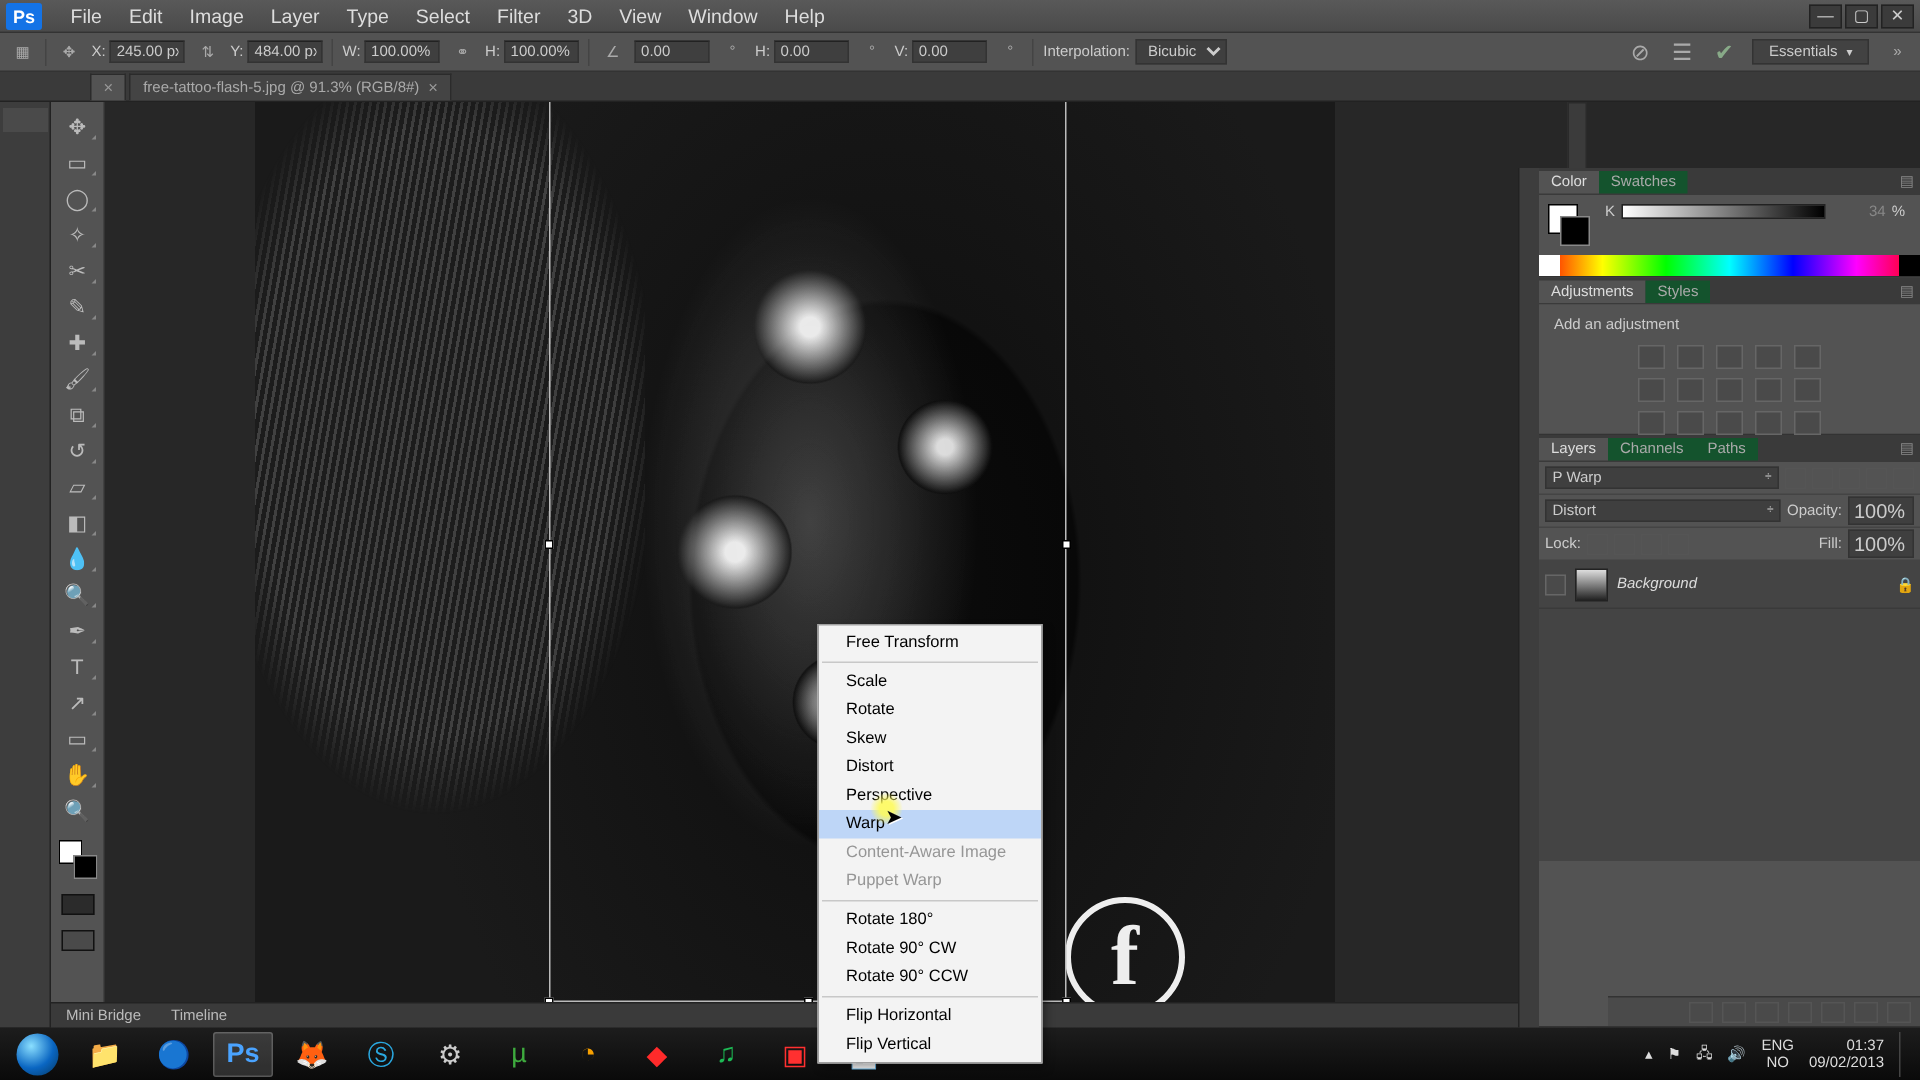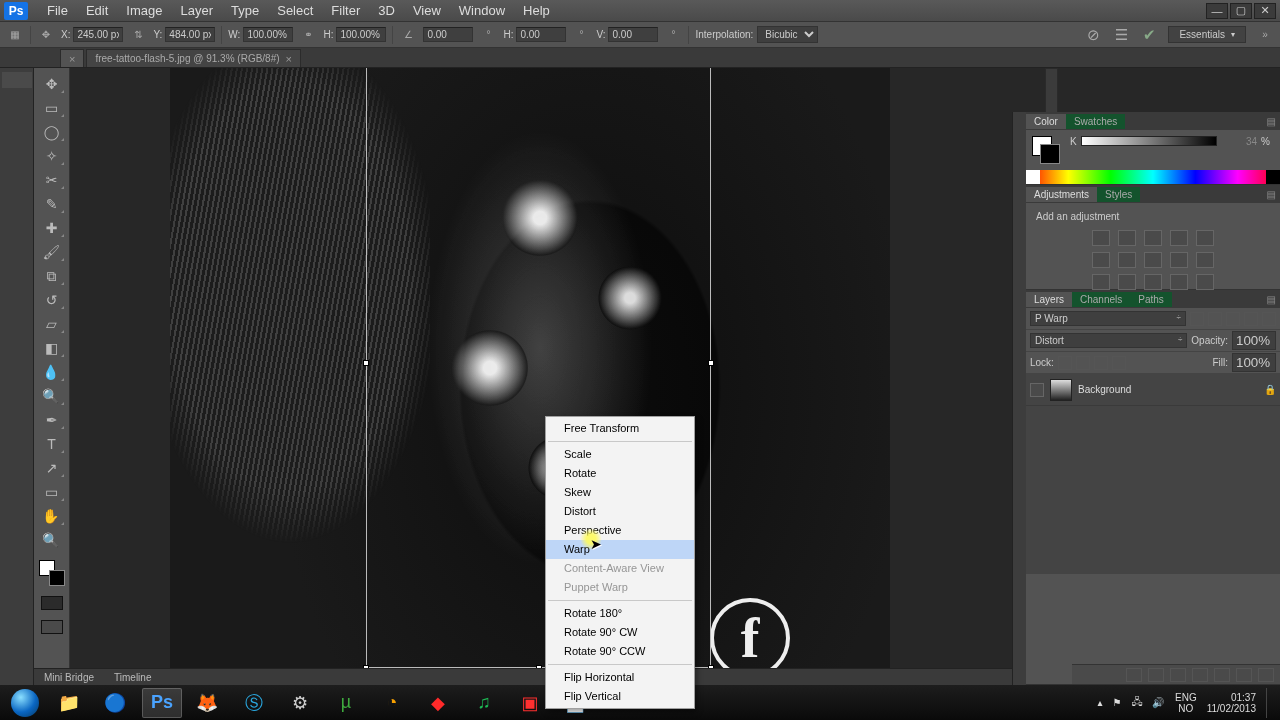--- a/index.html
+++ b/index.html
@@ -391,21 +391,21 @@
                   <span></span>
                   <span></span>
                 </div>
               <span style="margin-left:auto">Fill:</span>
               <input class="small-inp" value="100%" style="">
             </div>
             <div class="layer-list">
                 <div class="layer-row">
                   <div class="eye"></div>
                   <div class="thumb" style="background:linear-gradient(#ddd,#222)"></div>
-                  <div class="name" style="">Background</div>
+                  <div class="name" style="font-style:italic">Background</div>
                   <div class="locki">🔒</div>
                 </div>
               </div>
           </div>
           <div class="layer-bottom">
             <span></span>
             <span></span>
             <span></span>
             <span></span>
             <span></span>
@@ -422,21 +422,21 @@
 
 <div class="context-menu" id="ctx" style="left:545px; top:416px;">
     <div class="cm-item">Free Transform</div>
     <div class="cm-sep"></div>
     <div class="cm-item">Scale</div>
     <div class="cm-item">Rotate</div>
     <div class="cm-item">Skew</div>
     <div class="cm-item">Distort</div>
     <div class="cm-item">Perspective</div>
     <div class="cm-item hovered">Warp</div>
-    <div class="cm-item disabled">Content-Aware View</div>
+    <div class="cm-item disabled">Content-Aware Image</div>
     <div class="cm-item disabled">Puppet Warp</div>
     <div class="cm-sep"></div>
     <div class="cm-item">Rotate 180°</div>
     <div class="cm-item">Rotate 90° CW</div>
     <div class="cm-item">Rotate 90° CCW</div>
     <div class="cm-sep"></div>
     <div class="cm-item">Flip Horizontal</div>
     <div class="cm-item">Flip Vertical</div>
   </div>
 <div class="cursor-highlight" style="left:580px; top:528px;"></div>
@@ -462,17 +462,17 @@
     <span>▴</span>
     <span>⚑</span>
     <span>🖧</span>
     <span>🔊</span>
     <div style="text-align:center;line-height:11px">
       <div>ENG</div>
         <div>NO</div>
     </div>
     <div class="date">
       <div>01:37</div>
-        <div>11/02/2013</div>
+        <div>09/02/2013</div>
     </div>
     <div style="width:8px;height:30px;border-left:1px solid #444"></div>
   </div>
 </div>
 
 </body></html>

